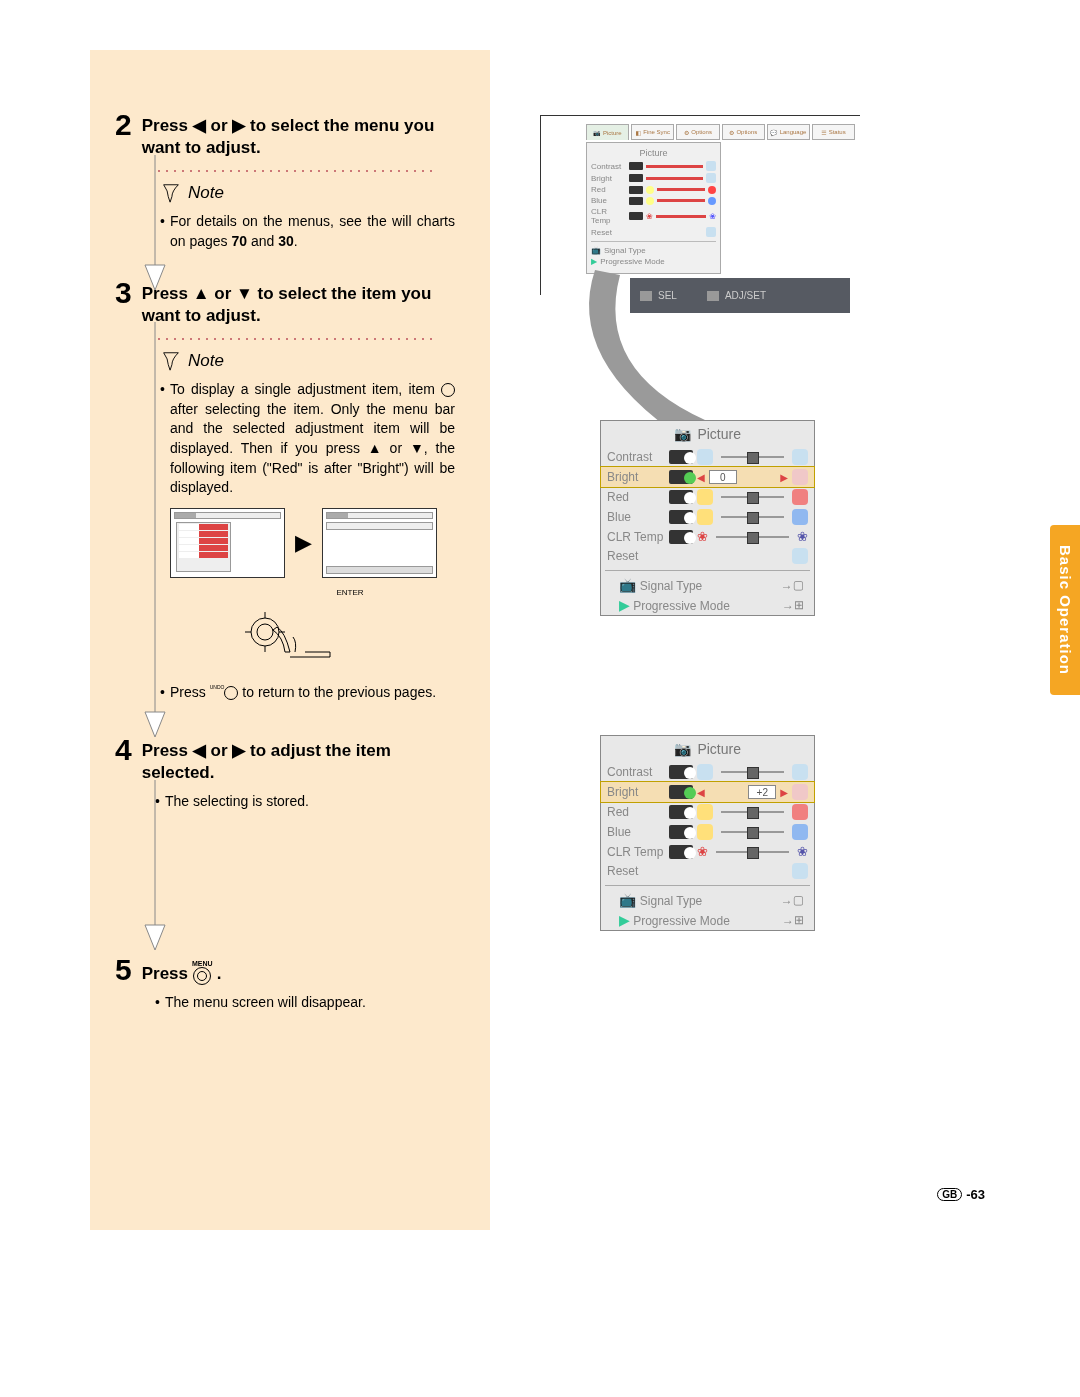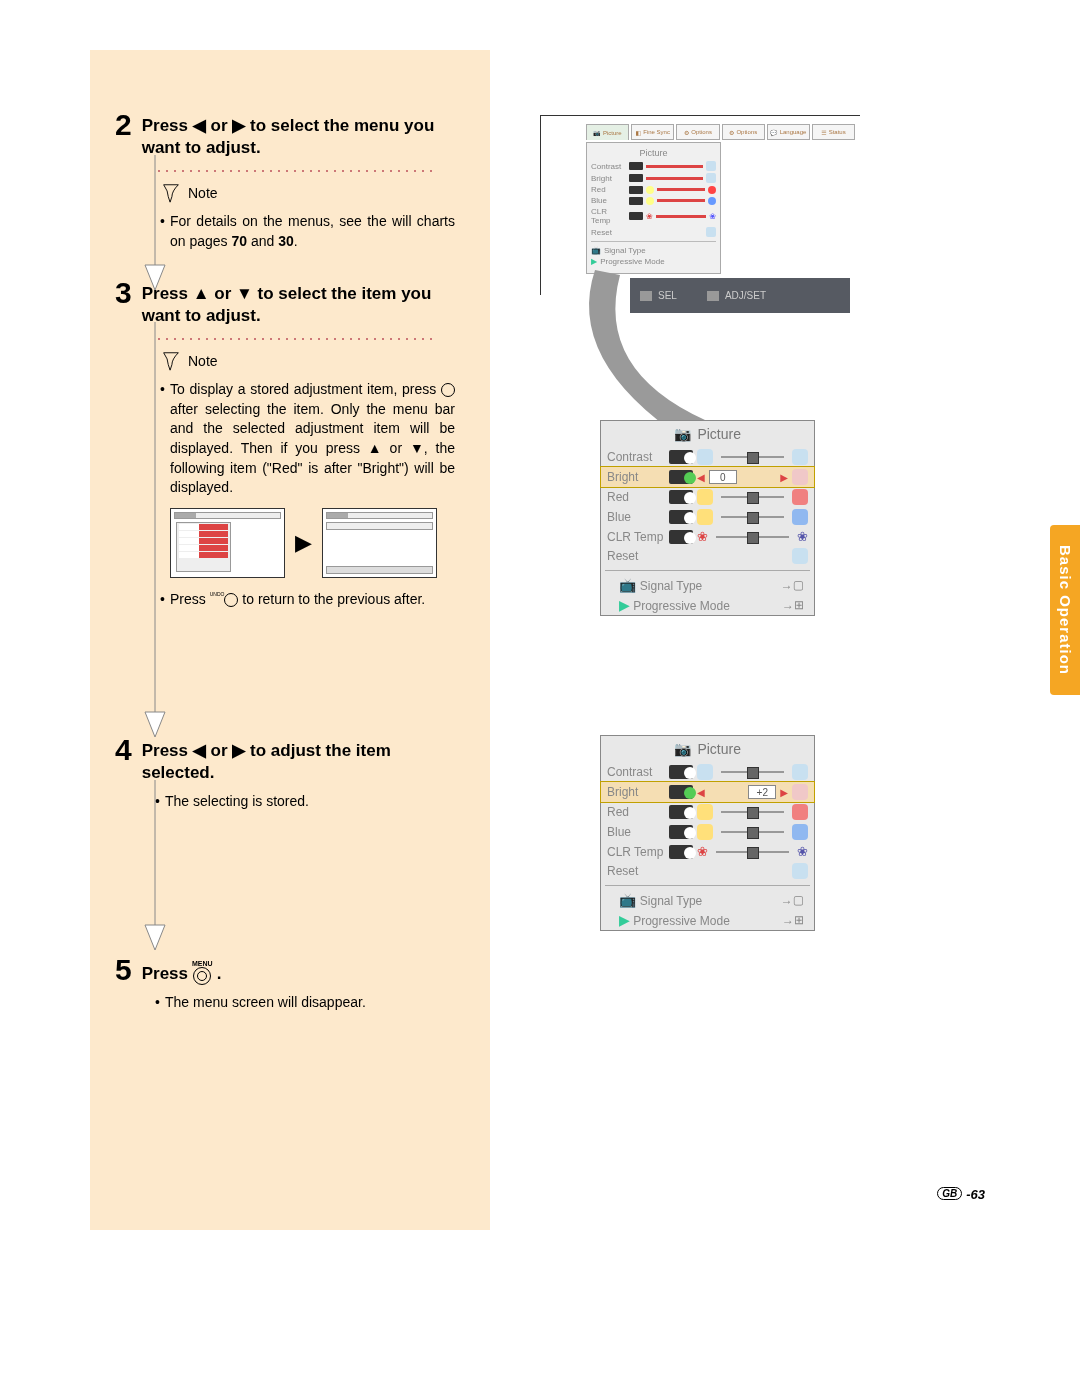--- a/index.html
+++ b/index.html
@@ -59,21 +59,22 @@
     background-size: 8px 8px;
     background-repeat: repeat-x;
     background-position: 0 0;
   }
   .note-header {
     display: flex;
     align-items: center;
     gap: 6px;
     margin-left: 45px;
     margin-bottom: 8px;
-    font-size: 14px;
+    font-size: 17px;
+    font-style: italic;
   }
   .note-svg { width: 22px; height: 22px; }
   .note-text {
     font-size: 14px;
     line-height: 1.4;
     margin-left: 55px;
     margin-right: 10px;
     text-align: justify;
   }
   .note-text .bullet { display: inline-block; width: 10px; margin-left: -10px; }
@@ -327,23 +328,22 @@
     font-weight: bold;
     letter-spacing: 1px;
   }
   .page-number {
     position: absolute;
     right: 95px;
     bottom: 195px;
     font-size: 13px;
     font-weight: bold;
     display: flex;
-    align-items: flex-start;
+    align-items: center;
     gap: 4px;
-    font-style: italic;
   }
   .gb-icon {
     border: 1.5px solid #000;
     border-radius: 10px;
     padding: 0 4px;
     font-size: 10px;
     font-weight: bold;
   }
   .menu-btn-label { font-size: 7px; display: block; text-align: center; line-height: 1; }
   .menu-btn-circle {
@@ -418,21 +418,21 @@
     </div>
   </div>
   <div class="separator"></div>
   <div class="note-header">
     <svg class="note-svg" viewBox="0 0 24 24">
         <path d="M4 3 L20 3 Q13 10 13 16 L11 22 L9 16 Q9 10 4 3 Z" fill="none" stroke="#000" stroke-width="1"></path>
       </svg>
     <span>Note</span>
   </div>
   <div class="note-text" style="text-align:justify;">
-    <span class="bullet">•</span><span>To display a stored adjustment item, press </span><span class="undo-btn"></span><span> after selecting the item. Only the menu bar and the selected adjustment item will be displayed. Then if you press </span><span class="tri">▲</span><span> or </span><span class="tri">▼</span><span>, the following item ("Red" is after "Bright") will be displayed.</span>
+    <span class="bullet">•</span><span>To display a single adjustment item, item </span><span class="undo-btn"></span><span> after selecting the item. Only the menu bar and the selected adjustment item will be displayed. Then if you press </span><span class="tri">▲</span><span> or </span><span class="tri">▼</span><span>, the following item ("Red" is after "Bright") will be displayed.</span>
   </div>
 
   <div class="mini-diagram">
     <div class="mini-screen">
       <div class="mini-tabs"></div>
       <div class="mini-panel">
         <div class="mini-row">
             <span></span>
             <span></span>
           </div>
@@ -454,22 +454,31 @@
           </div>
       </div>
     </div>
     <span class="play-arrow">▶</span>
     <div class="mini-screen mini-screen2">
       <div class="mini-tabs"></div>
       <div class="mini-bar"></div>
       <div class="mini-bar2"></div>
     </div>
   </div>
+  <div class="hand-diagram">
+    <div class="enter-label">ENTER</div>
+    <svg viewBox="0 0 100 60">
+      <circle cx="30" cy="30" r="14" fill="none" stroke="#000"></circle>
+      <circle cx="30" cy="30" r="8" fill="none" stroke="#000"></circle>
+      <path d="M30 16 L30 10 M30 44 L30 50 M16 30 L10 30 M44 30 L50 30" stroke="#000" stroke-width="1"></path>
+      <path d="M55 50 Q50 30 42 25 L38 28 Q48 35 50 50 Z M60 50 Q62 40 58 35 M70 50 L95 50 L95 55 L55 55" fill="none" stroke="#000"></path>
+    </svg>
+  </div>
   <div class="note-text" style="margin-top:12px;">
-    <span class="bullet">•</span><span>Press </span><span class="small-undo-label">UNDO</span><span class="undo-btn"></span><span> to return to the previous after.</span>
+    <span class="bullet">•</span><span>Press </span><span class="small-undo-label">UNDO</span><span class="undo-btn"></span><span> to return to the previous pages.</span>
   </div>
 </div>
 
 <div class="arrow-connector" style="top:322px;height:415px;">
   <svg viewBox="0 0 30 415" preserveAspectRatio="none">
       <path d="M15 0 L15 390 L5 390 L15 415 L25 390 L15 390" fill="#fff" stroke="#888" stroke-width="1"></path>
     </svg>
 </div>
 
 <div class="step-block" style="top:735px;">

